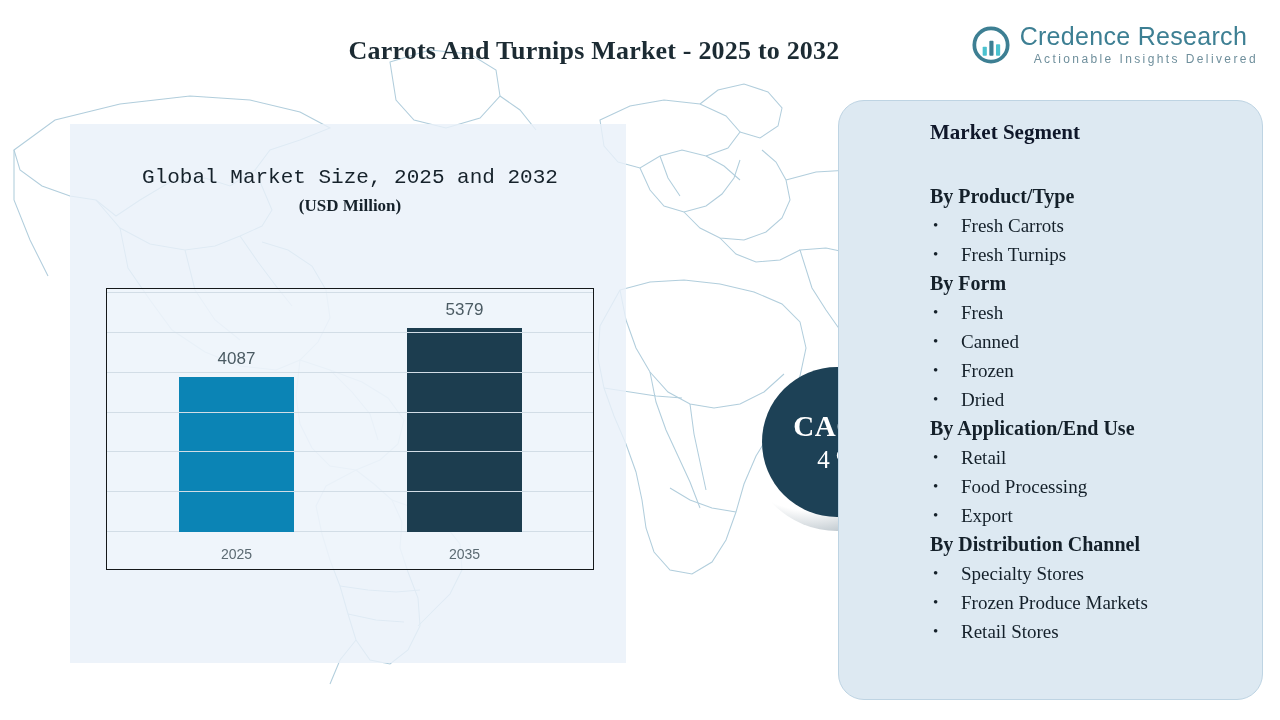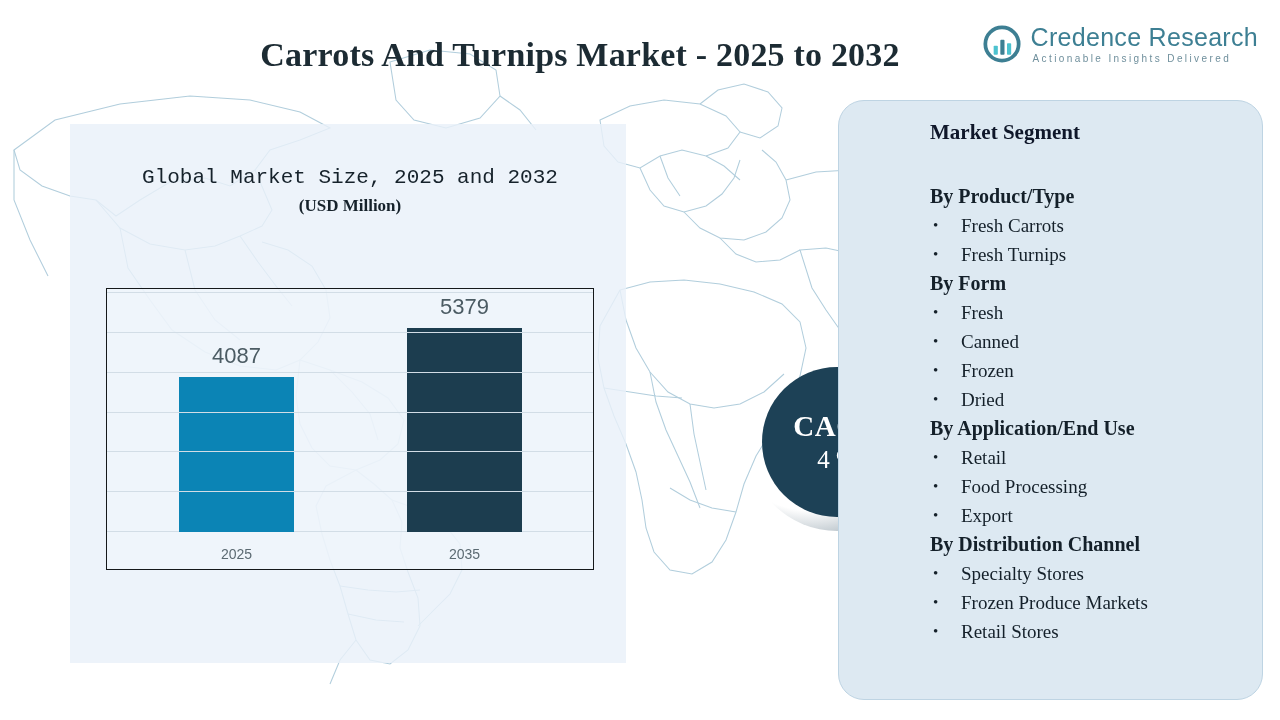--- a/index.html
+++ b/index.html
@@ -34,49 +34,50 @@
   }
 
   
   #page-title {
     position: absolute;
     left: 0;
     top: 36px;
     width: 1160px;
     text-align: center;
     font-family: "Liberation Serif", serif;
-    font-size: 34px;
+    font-size: 26px;
     font-weight: bold;
     color: #1c2b33;
     letter-spacing: 0.2px;
+    padding-left: 14px;
   }
 
   #logo {
     position: absolute;
     right: 22px;
     top: 24px;
     display: flex;
     align-items: center;
     gap: 9px;
   }
   #logo-mark { width: 40px; height: 40px; flex: 0 0 auto; }
   #logo-text-wrap { display: flex; flex-direction: column; line-height: 1; }
   #logo-word {
     font-family: "Liberation Sans", sans-serif;
     font-size: 25px;
     color: #3d7f93;
     letter-spacing: 0.3px;
   }
   #logo-tag {
     font-family: "Liberation Sans", sans-serif;
-    font-size: 10px;
+    font-size: 12px;
     color: #6f8f9c;
     letter-spacing: 2.4px;
     margin-top: 4px;
-    margin-left: 2px;
+    margin-left: 14px;
   }
 
   
   #left-panel {
     position: absolute;
     left: 70px;
     top: 124px;
     width: 556px;
     height: 539px;
     background: #e9f0f9;
@@ -141,21 +142,21 @@
     bottom: 0;
     left: 0;
     width: 100%;
   }
   .bar-value {
     position: absolute;
     left: -20px;
     width: 155px;
     text-align: center;
     font-family: "Liberation Sans", sans-serif;
-    font-size: 22px;
+    font-size: 17px;
     color: #4b5b63;
   }
   .bar-cat {
     position: absolute;
     left: -20px;
     width: 155px;
     text-align: center;
     font-family: "Liberation Sans", sans-serif;
     font-size: 14px;
     color: #5b6a72;

